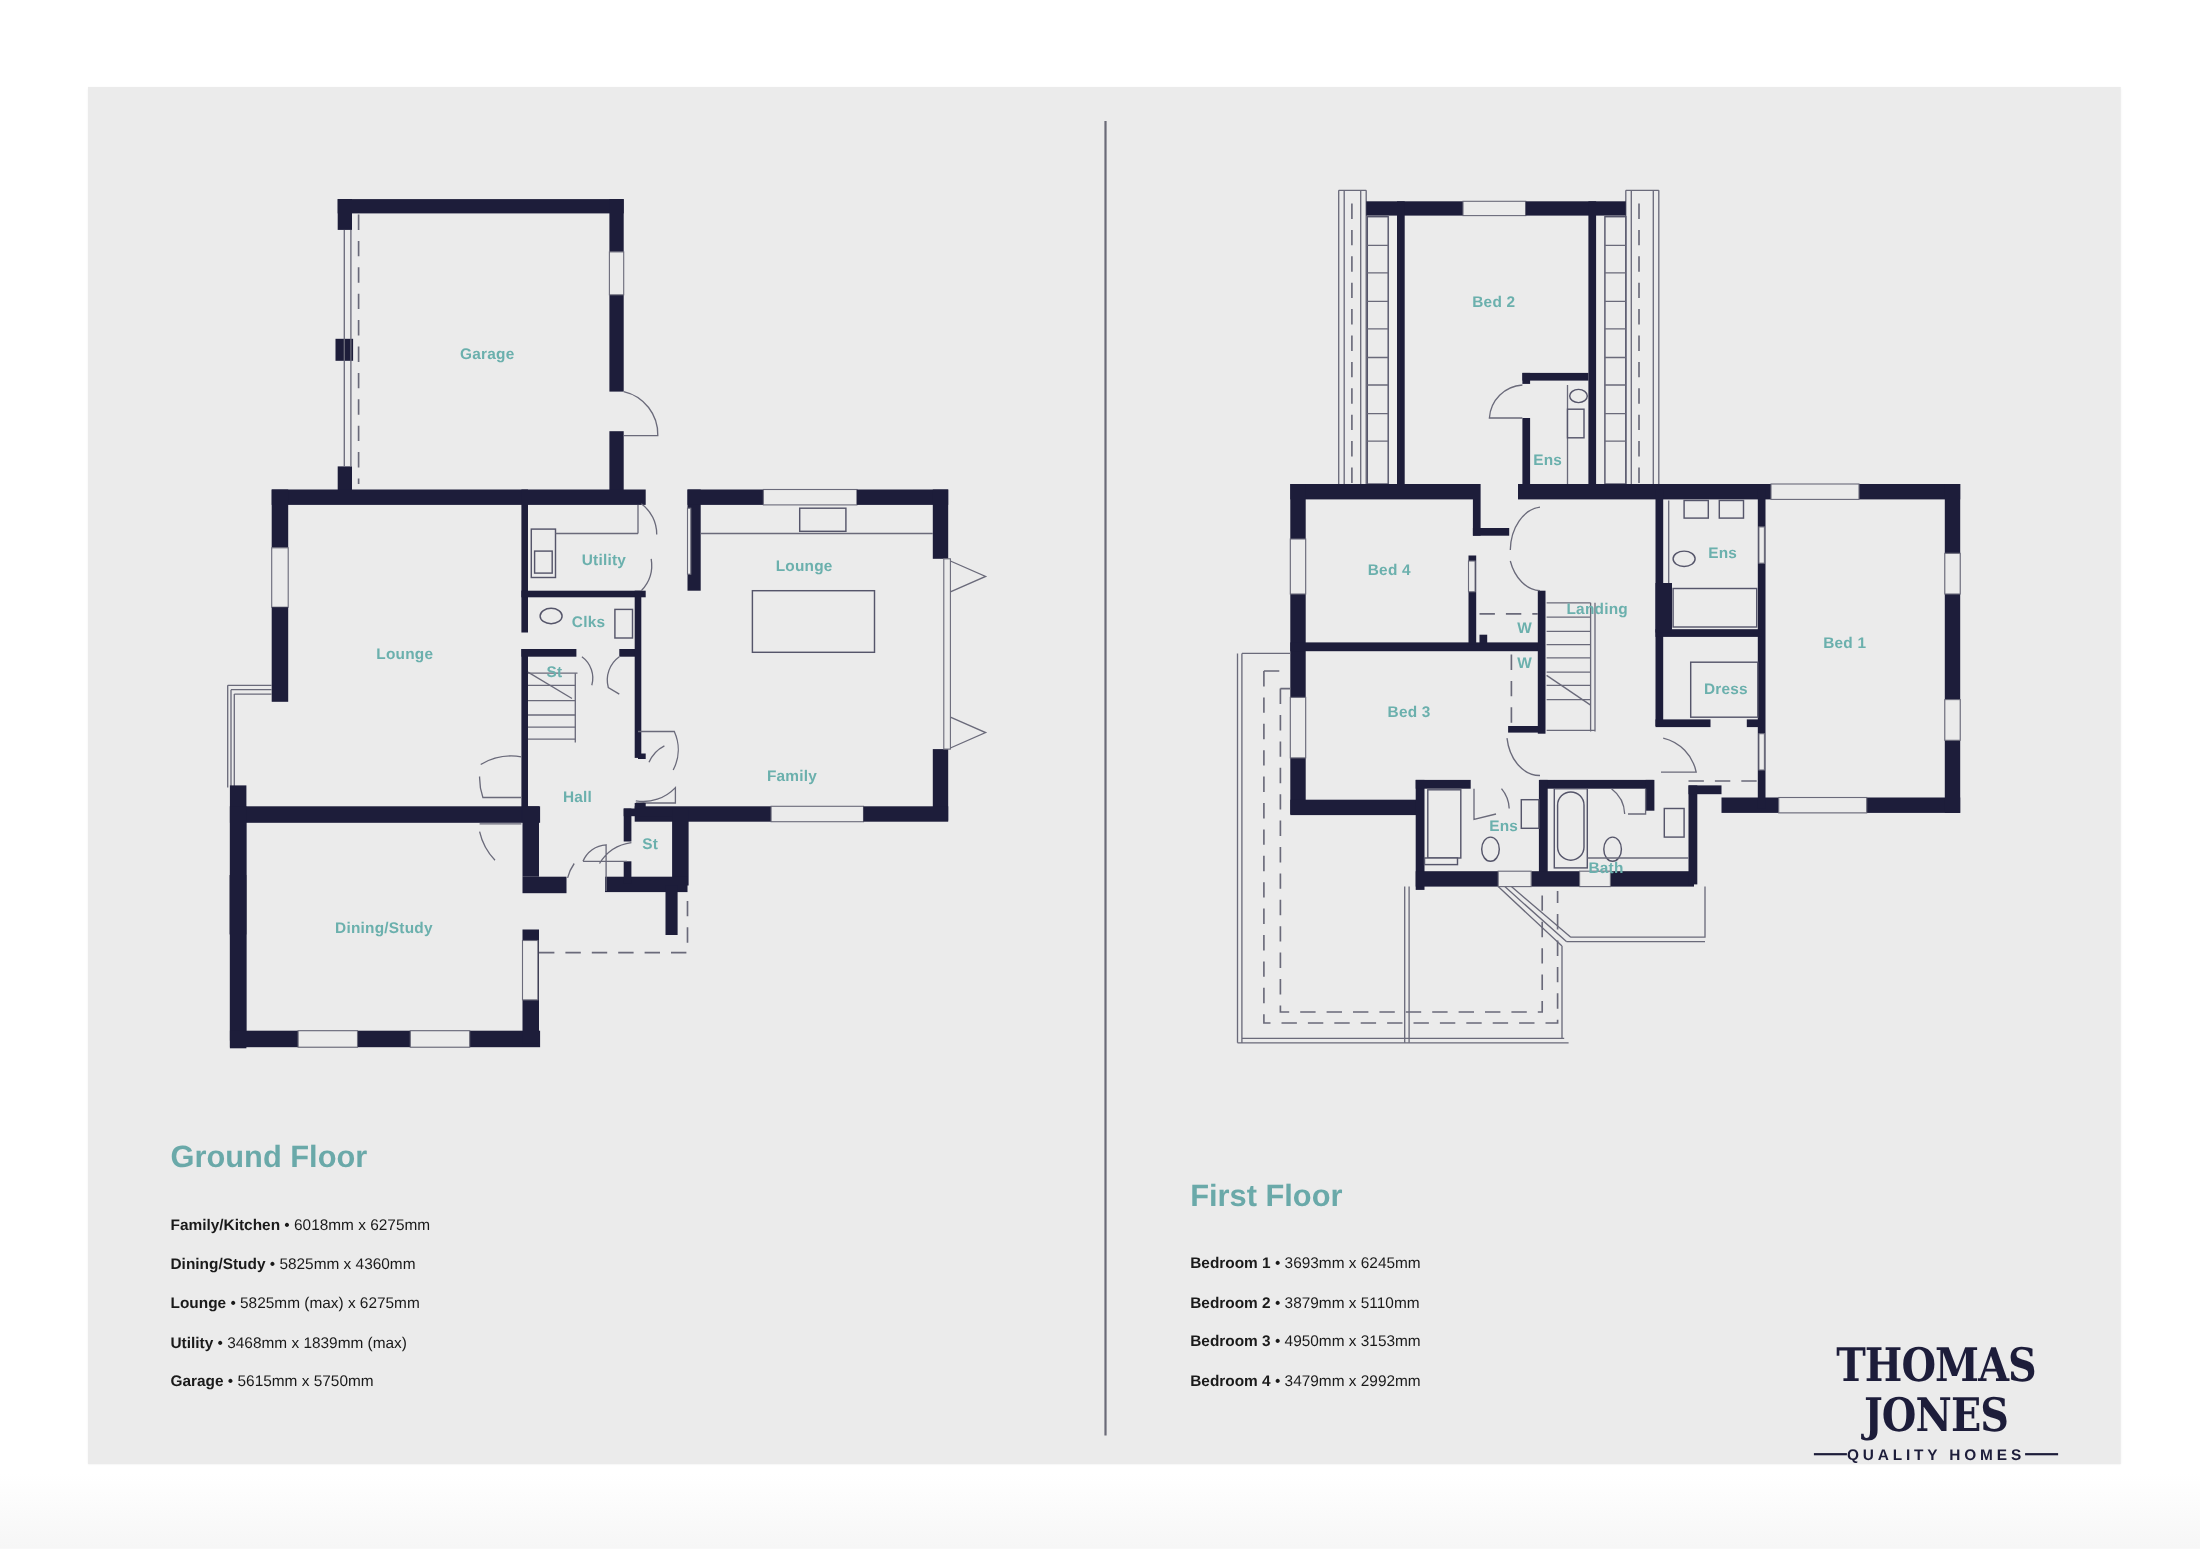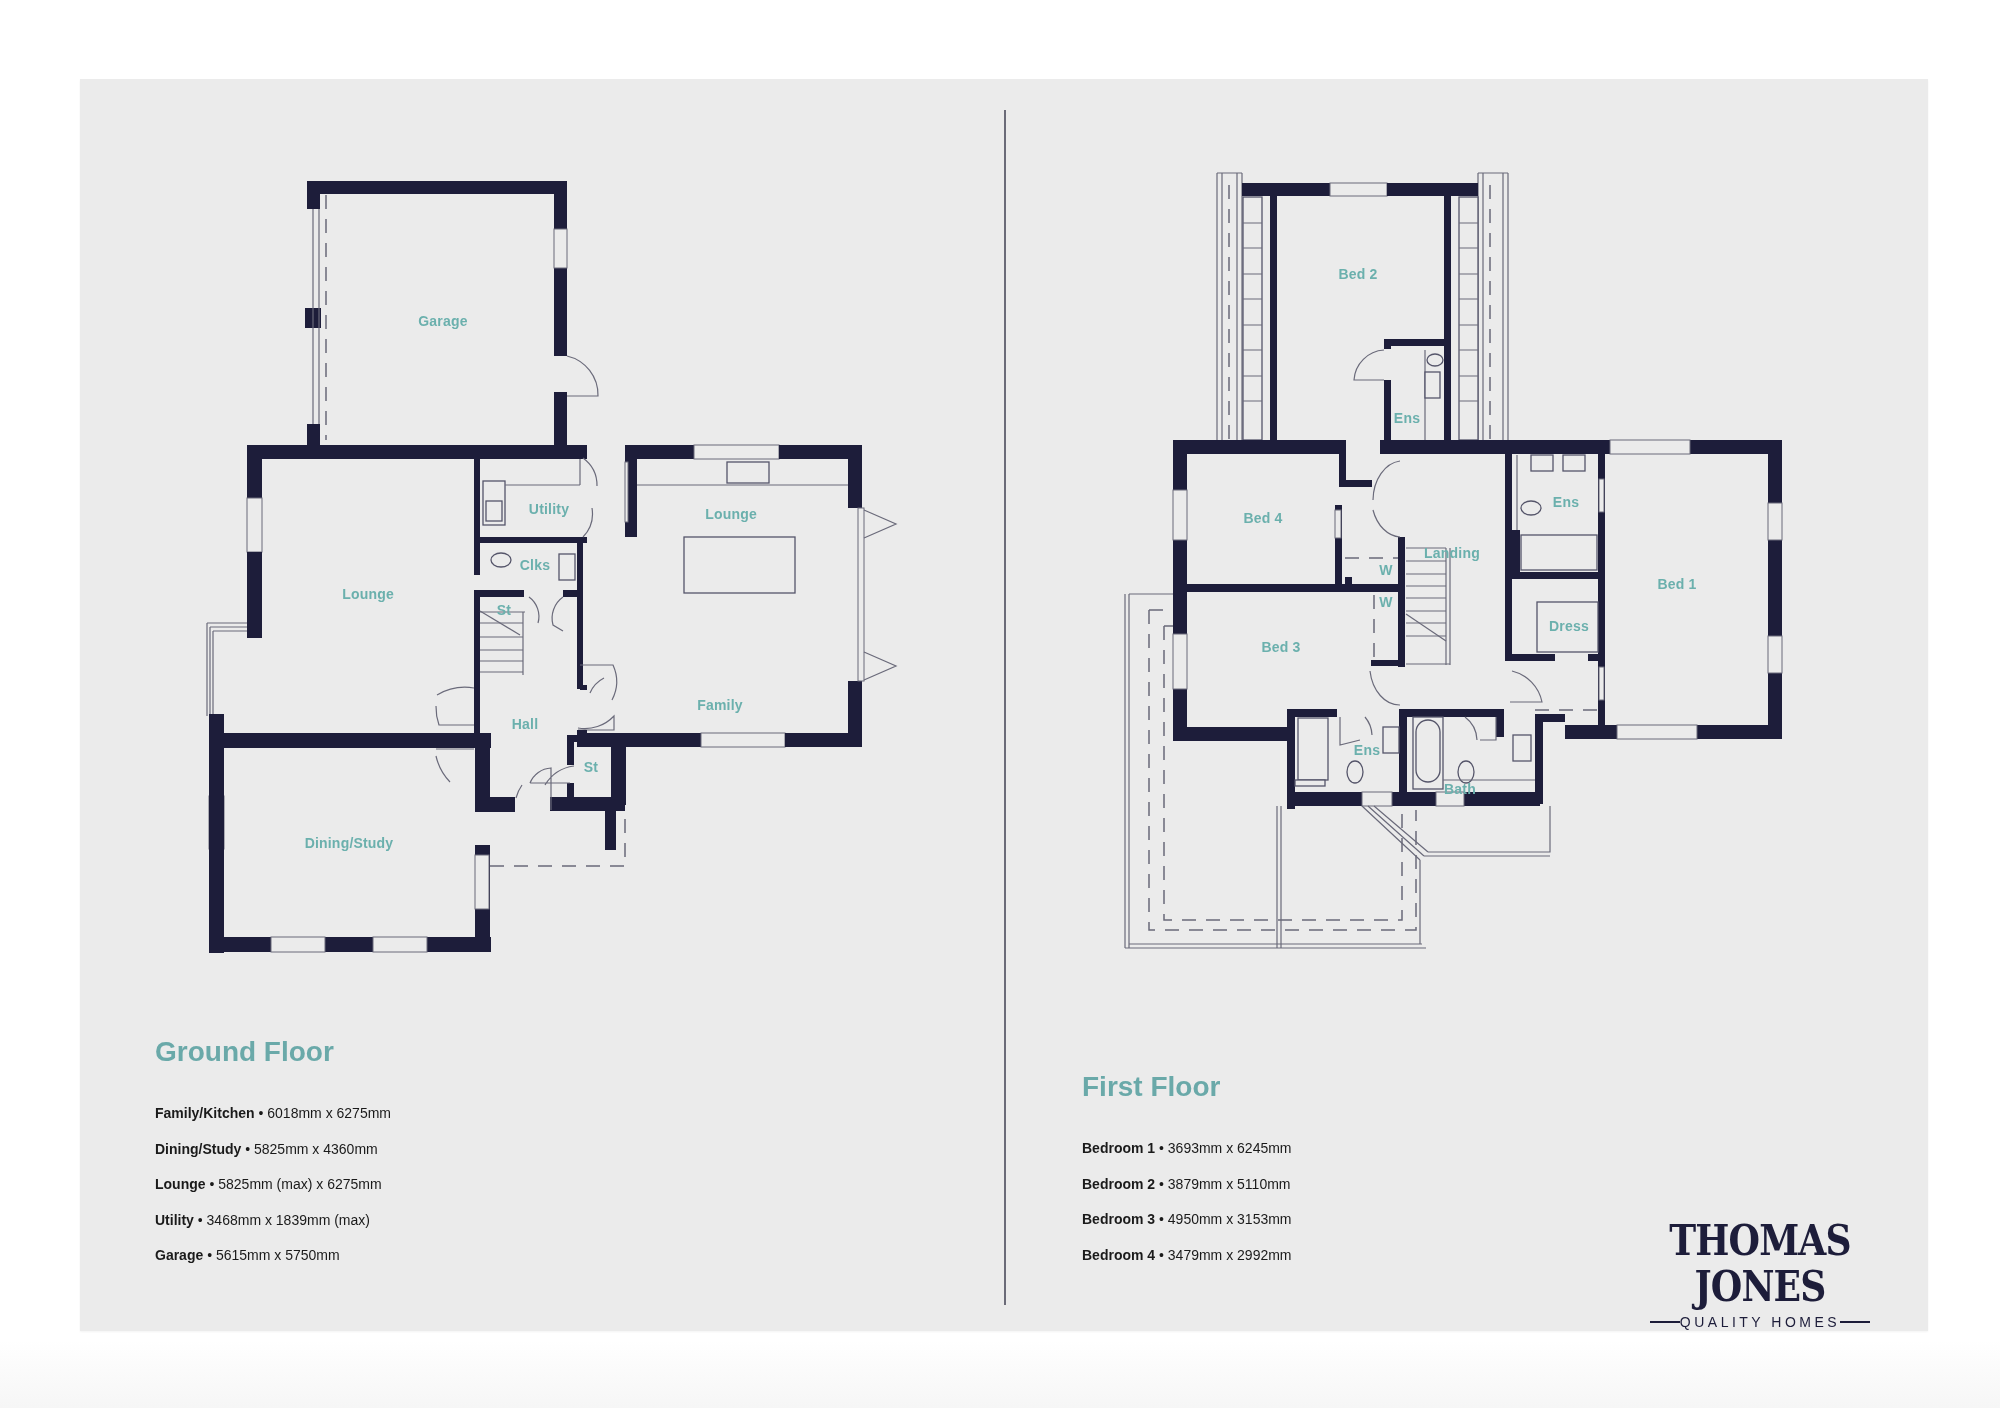--- a/index.html
+++ b/index.html
@@ -8,21 +8,21 @@
   .panel{position:absolute;left:80px;top:79px;width:1848px;height:1252px;background:#ebebeb;box-shadow:0 1px 2px rgba(0,0,0,0.05);}
   .divider{position:absolute;left:1004px;top:110px;width:2px;height:1195px;background:#6b6b78;}
   svg.plan{position:absolute;left:0;top:0;}
   .room-label{position:absolute;color:#6bb0ad;font-size:14px;font-weight:bold;transform:translate(-50%,-50%);white-space:nowrap;letter-spacing:0.2px;}
   .floor-title{position:absolute;color:#6aa9a9;font-size:28px;font-weight:bold;}
   .spec-list{position:absolute;margin:0;padding:0;list-style:none;}
   .spec-list li{font-size:14px;color:#1a1a1a;height:35.5px;line-height:35.5px;white-space:nowrap;}
   .spec-list .nm{font-weight:bold;}
   .logo{position:absolute;left:1630px;top:1218px;width:260px;text-align:center;}
   .logo-main{font-family:"DejaVu Serif","Liberation Serif",serif;font-weight:bold;font-size:42px;color:#1d1d3a;letter-spacing:-1px;transform:scaleX(0.86);transform-origin:center;line-height:46px;display:block;}
-  .logo-sub{display:flex;align-items:center;justify-content:center;margin-top:4px;}
+  .logo-sub{display:flex;align-items:center;justify-content:center;margin-top:4px;font-weight:bold;}
   .logo-sub .rule{display:block;width:30px;height:2px;background:#1d1d3a;}
   .logo-sub span.t{font-size:14px;letter-spacing:3.5px;color:#1d1d3a;}
 </style>
 </head>
 <body>
 
 <div class="bottom-fade"></div>
 
 <div class="panel"></div>
 

